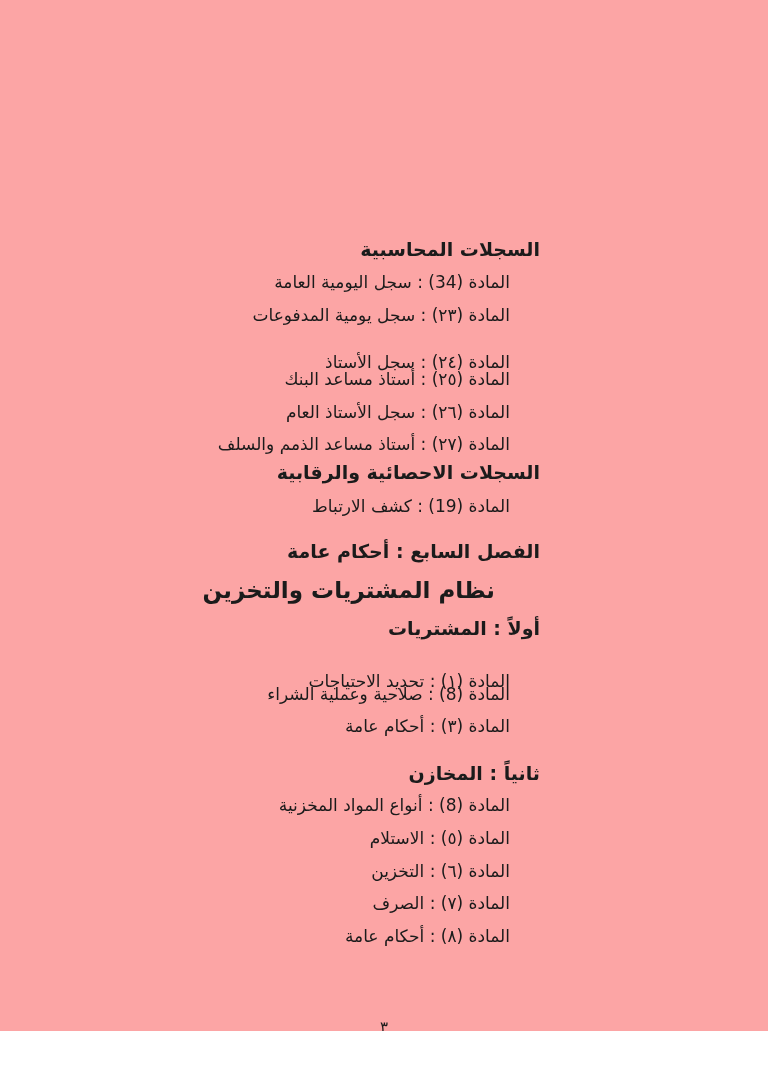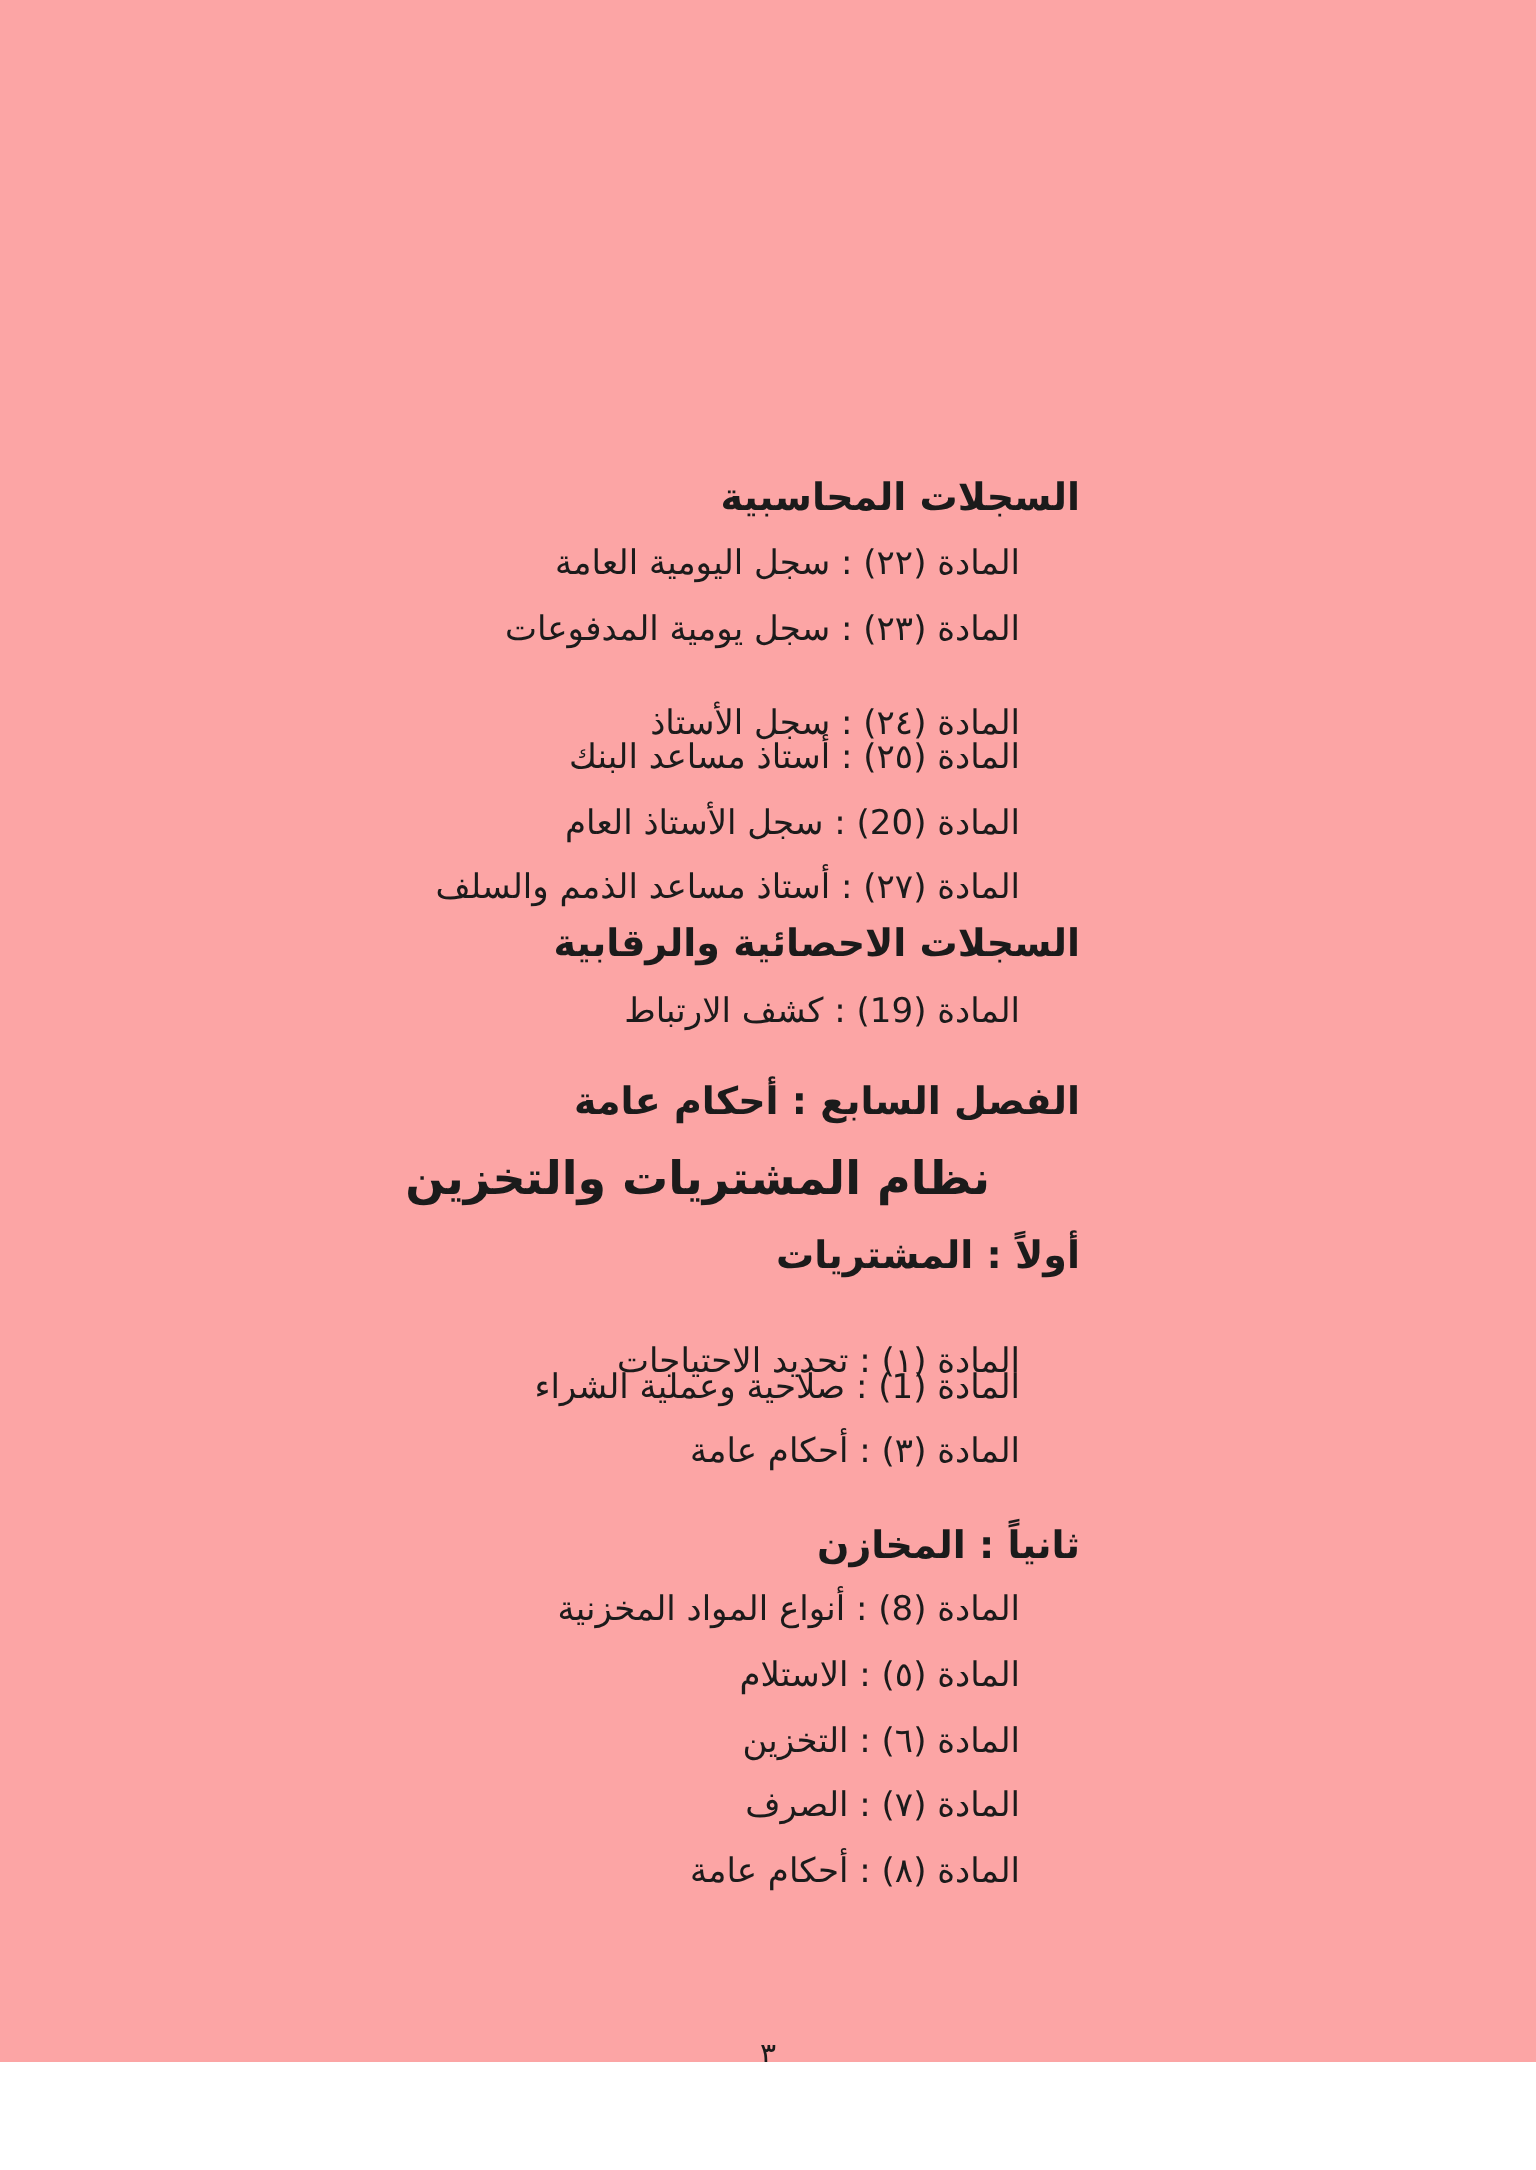--- a/index.html
+++ b/index.html
@@ -46,33 +46,33 @@
     font-size: 15px;
     color: #1b1b1b;
   }
 </style>
 </head>
 <body>
 
 <div class="page">
 
   <div class="line heading" style="top:238px">السجلات المحاسبية</div>
-  <div class="line item" style="top:272px">المادة (٢٢) : سجل اليومية العامة</div>
+  <div class="line item" style="top:272px">المادة (34) : سجل اليومية العامة</div>
   <div class="line item" style="top:305px">المادة (٢٣) : سجل يومية المدفوعات</div>
   <div class="line item" style="top:352px">المادة (٢٤) : سجل الأستاذ</div>
   <div class="line item" style="top:369px">المادة (٢٥) : أستاذ مساعد البنك</div>
-  <div class="line item" style="top:402px">المادة (20) : سجل الأستاذ العام</div>
+  <div class="line item" style="top:402px">المادة (٢٦) : سجل الأستاذ العام</div>
   <div class="line item" style="top:434px">المادة (٢٧) : أستاذ مساعد الذمم والسلف</div>
   <div class="line heading" style="top:461px">السجلات الاحصائية والرقابية</div>
   <div class="line item" style="top:496px">المادة (19) : كشف الارتباط</div>
   <div class="line heading" style="top:540px">الفصل السابع : أحكام عامة</div>
   <div class="line doc-title" style="top:576px">نظام المشتريات والتخزين</div>
   <div class="line heading" style="top:617px">أولاً : المشتريات</div>
   <div class="line item" style="top:671px">المادة (١) : تحديد الاحتياجات</div>
-  <div class="line item" style="top:684px">المادة (1) : صلاحية وعملية الشراء</div>
+  <div class="line item" style="top:684px">المادة (8) : صلاحية وعملية الشراء</div>
   <div class="line item" style="top:716px">المادة (٣) : أحكام عامة</div>
   <div class="line heading" style="top:762px">ثانياً : المخازن</div>
   <div class="line item" style="top:795px">المادة (8) : أنواع المواد المخزنية</div>
   <div class="line item" style="top:828px">المادة (٥) : الاستلام</div>
   <div class="line item" style="top:861px">المادة (٦) : التخزين</div>
   <div class="line item" style="top:893px">المادة (٧) : الصرف</div>
   <div class="line item" style="top:926px">المادة (٨) : أحكام عامة</div>
 
   <div class="page-number">٣</div>
 

